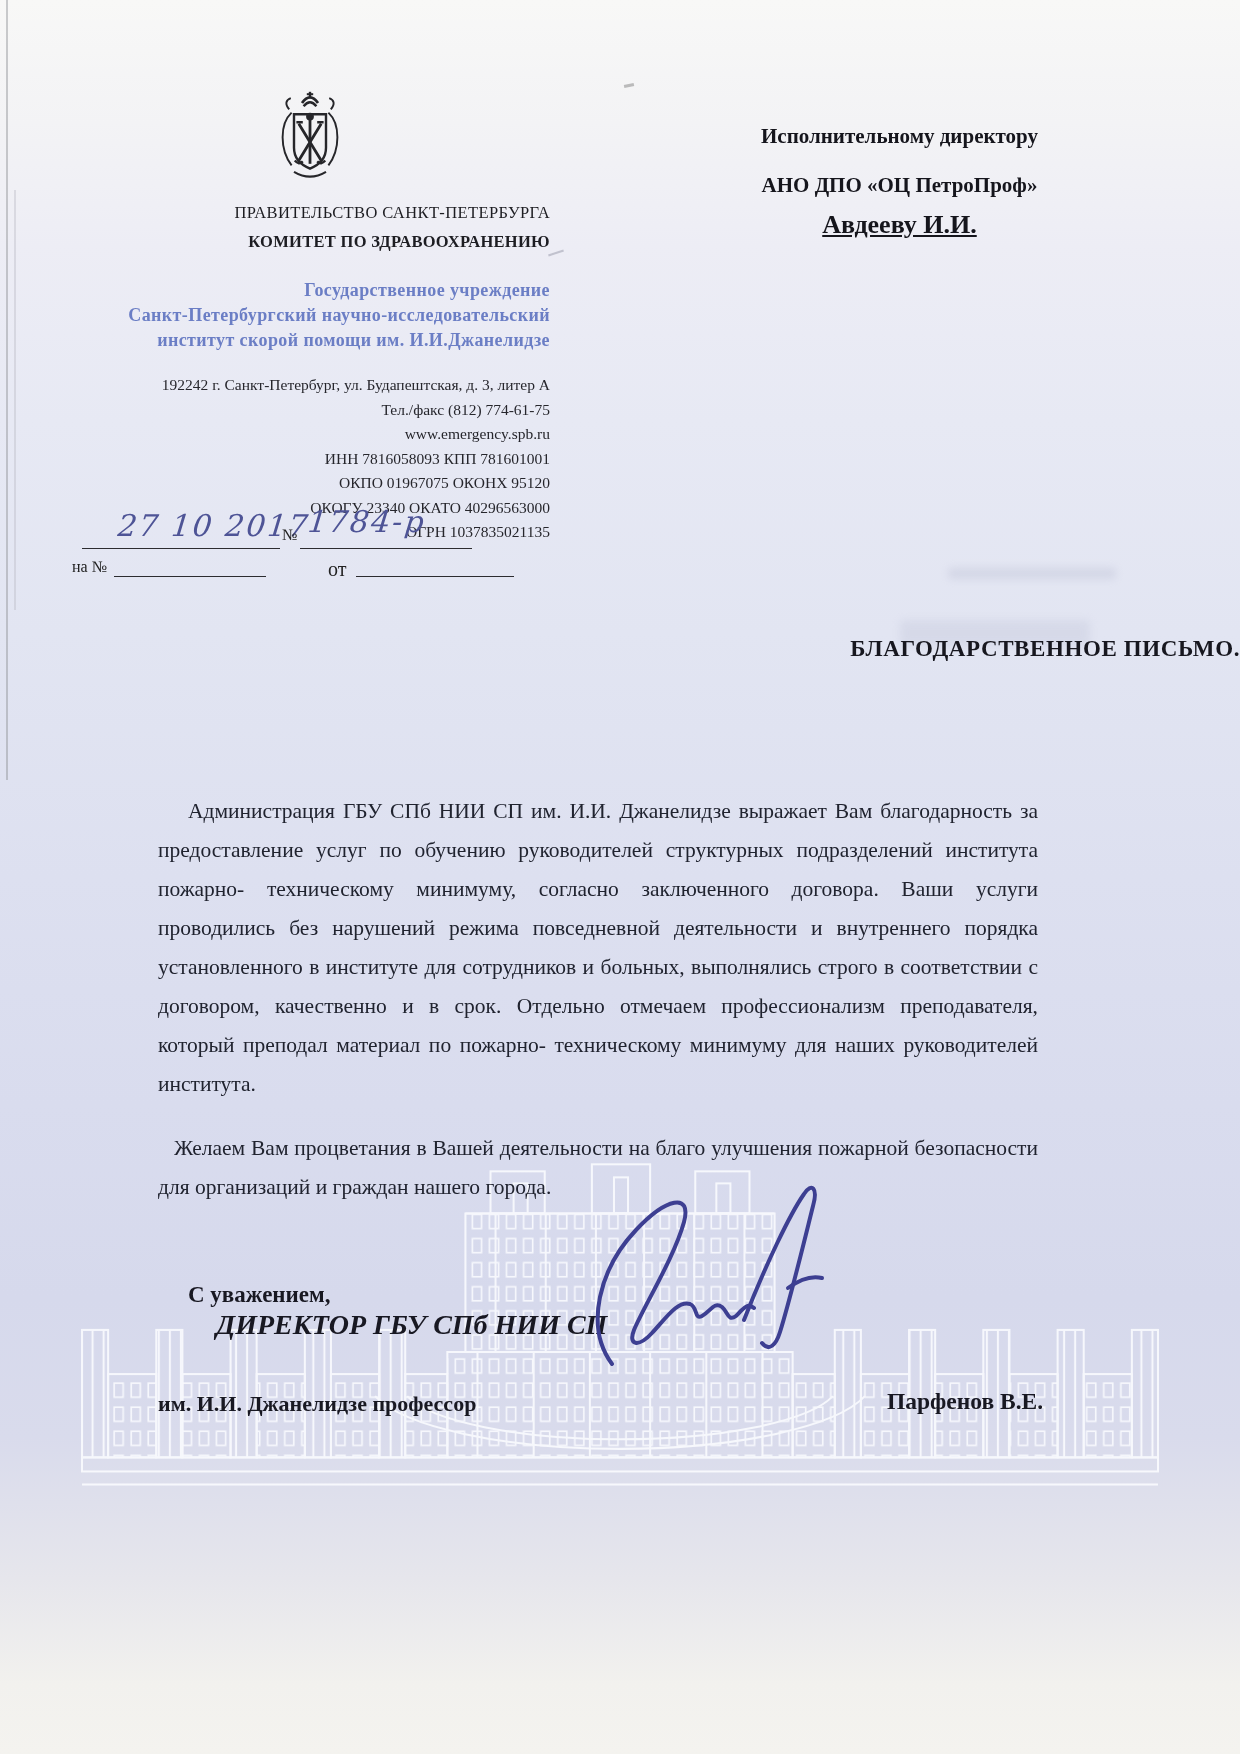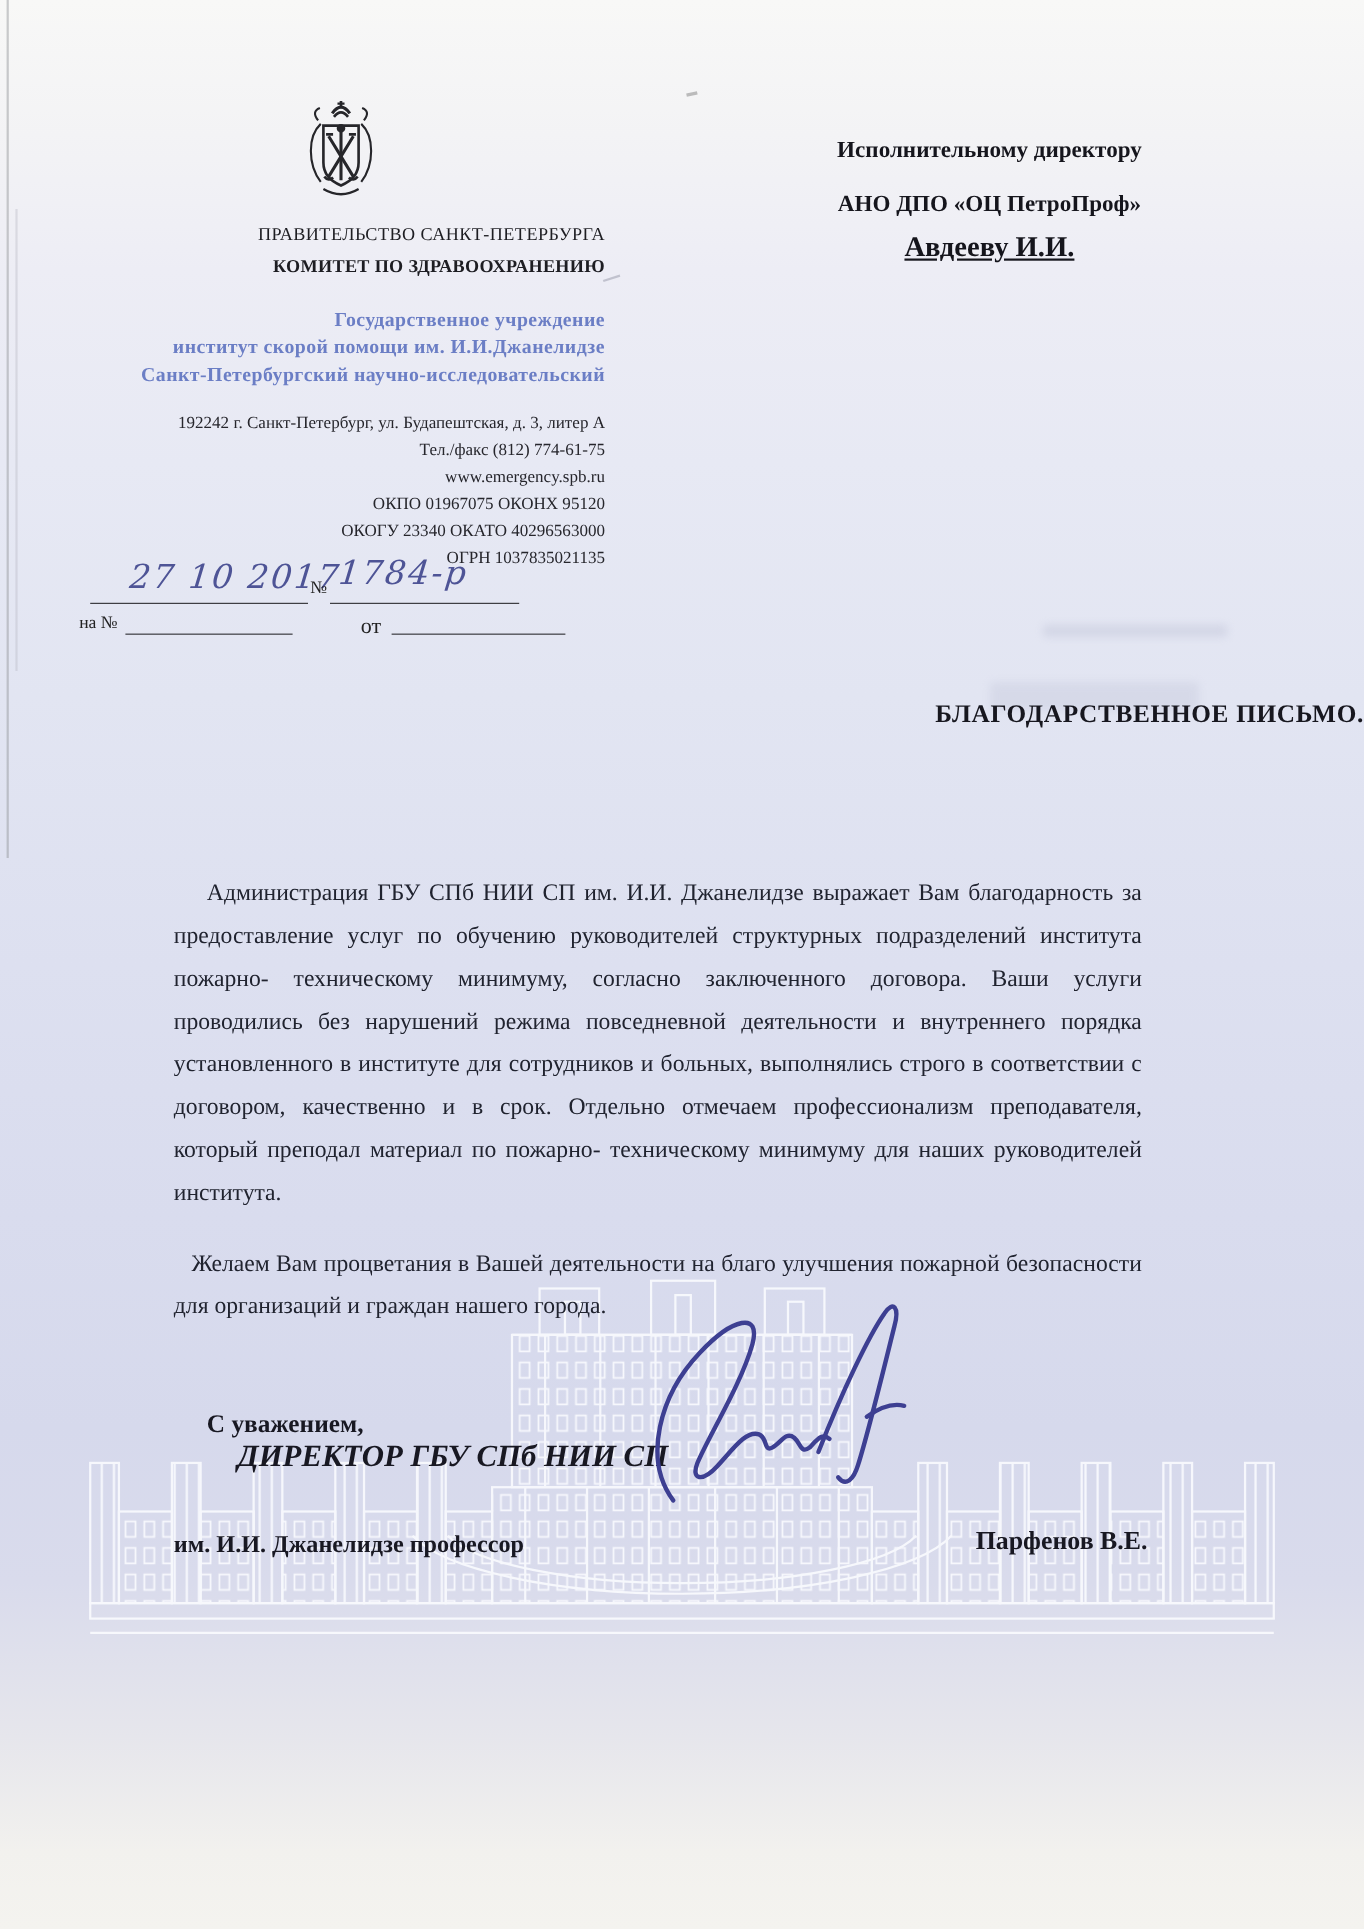--- a/index.html
+++ b/index.html
@@ -153,27 +153,28 @@
         <path d="M27,32 C12,46 12,78 27,98" stroke-width="2.4"></path>
         <path d="M73,32 C88,46 88,78 73,98" stroke-width="2.4"></path>
         <path d="M24,28 q-8,-10 2,-14 M76,28 q8,-10 -2,-14" stroke-width="2.4"></path>
         <path d="M30,106 q20,12 40,0" stroke-width="2.6"></path>
       </g>
     </svg>
     <div class="gov-line">ПРАВИТЕЛЬСТВО САНКТ-ПЕТЕРБУРГА</div>
     <div class="committee-line">КОМИТЕТ ПО ЗДРАВООХРАНЕНИЮ</div>
     <div class="inst-blue" id="inst-blue" style="color: rgb(107, 126, 197);">
       <div>Государственное учреждение</div>
+      <div>Санкт-Петербургский научно-исследовательский</div>
       <div>институт скорой помощи им. И.И.Джанелидзе</div>
-      <div>Санкт-Петербургский научно-исследовательский</div>
     </div>
     <div class="addr">
       <div>192242 г. Санкт-Петербург, ул. Будапештская, д. 3, литер А</div>
       <div>Тел./факс (812) 774-61-75</div>
       <div>www.emergency.spb.ru</div>
+      <div>ИНН 7816058093 КПП 781601001</div>
       <div>ОКПО 01967075 ОКОНХ 95120</div>
       <div>ОКОГУ 23340 ОКАТО 40296563000</div>
       <div>ОГРН 1037835021135</div>
     </div>
   </div>
 
   <div class="abs" id="recipient">
     <div class="rec-1">Исполнительному директору</div>
     <div class="rec-2">АНО ДПО «ОЦ ПетроПроф»</div>
     <div class="rec-3">Авдееву И.И.</div>

